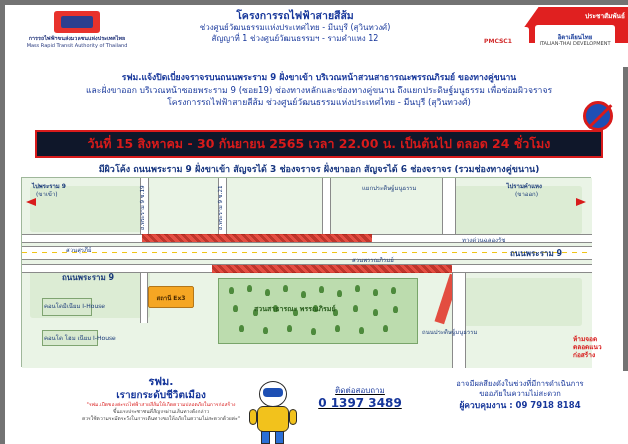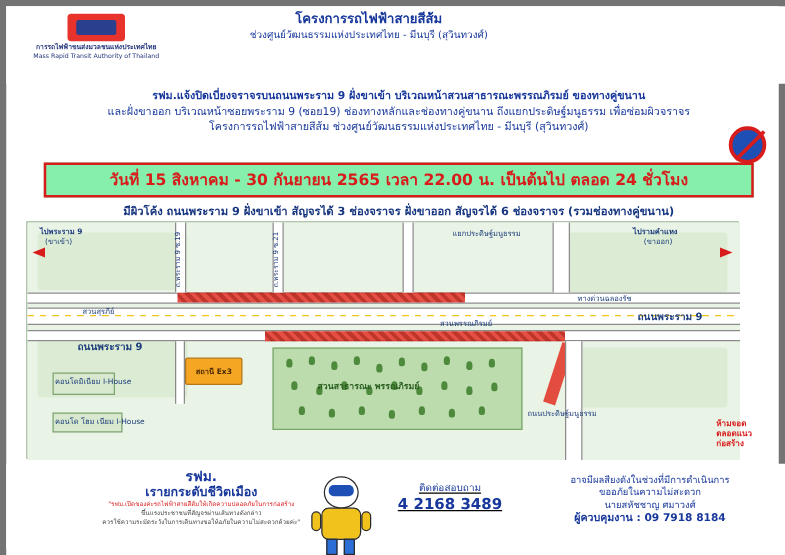--- a/index.html
+++ b/index.html
@@ -63,21 +63,21 @@
   
   .notice {
     position:absolute; left:28px; top:66px; width:572px; height:52px;
     text-align:center; color:#17379b;
   }
   .notice div { line-height:12.5px; font-size:8.6px; }
   .notice .big { font-weight:bold; }
   
   .redbox {
     position:absolute; left:30px; top:125px; width:568px; height:28px;
-    border:2px solid #d81b1b; background:#86efac;
+    border:2px solid #d81b1b; background:#0f172a;
     display:flex; align-items:center; justify-content:center;
   }
   .redbox span { font-size:12.5px; font-weight:bold; color:#d81b1b; }
   .subline {
     position:absolute; left:30px; top:157px; width:568px; text-align:center;
     font-size:9px; color:#16357f; font-weight:bold;
   }
   
   .map {
     position:absolute; left:16px; top:172px; width:570px; height:190px;
@@ -171,22 +171,34 @@
 
     <div class="hdr-logo">
       <div class="mark"></div>
       <div class="t1">การรถไฟฟ้าขนส่งมวลชนแห่งประเทศไทย</div>
       <div class="t2">Mass Rapid Transit Authority of Thailand</div>
     </div>
 
     <div class="hdr-center">
       <div class="l1">โครงการรถไฟฟ้าสายสีส้ม</div>
       <div class="l2">ช่วงศูนย์วัฒนธรรมแห่งประเทศไทย - มีนบุรี (สุวินทวงศ์)</div>
-    </div>
-
+      <div class="l3">สัญญาที่ 1 ช่วงศูนย์วัฒนธรรมฯ - รามคำแหง 12</div>
+    </div>
+
+    <div class="hdr-right">
+      <div class="corner-red"></div>
+      <div class="corner-label">ประชาสัมพันธ์</div>
+      <div class="logo-pill logo-pmcsc1">PMCSC1</div>
+      <div class="logo-pill logo-ital">
+        <div>
+          <div>อิตาเลียนไทย</div>
+          <div class="sub">ITALIAN-THAI DEVELOPMENT</div>
+        </div>
+      </div>
+    </div>
   </div>
 
   <div class="notice">
     <div class="big">รฟม.แจ้งปิดเบี่ยงจราจรบนถนนพระราม 9 ฝั่งขาเข้า บริเวณหน้าสวนสาธารณะพรรณภิรมย์ ของทางคู่ขนาน</div>
     <div>และฝั่งขาออก บริเวณหน้าซอยพระราม 9 (ซอย19) ช่องทางหลักและช่องทางคู่ขนาน ถึงแยกประดิษฐ์มนูธรรม เพื่อซ่อมผิวจราจร</div>
     <div>โครงการรถไฟฟ้าสายสีส้ม ช่วงศูนย์วัฒนธรรมแห่งประเทศไทย - มีนบุรี (สุวินทวงศ์)</div>
   </div>
 
   <div class="redbox">
     <span>วันที่ 15 สิงหาคม - 30 กันยายน 2565 เวลา 22.00 น. เป็นต้นไป ตลอด 24 ชั่วโมง</span>
@@ -300,24 +312,23 @@
       <div class="m-visor"></div>
       <div class="m-body"></div>
       <div class="m-arm" style="left:1px;"></div>
       <div class="m-arm" style="right:1px;"></div>
       <div class="m-leg" style="left:13px;"></div>
       <div class="m-leg" style="left:27px;"></div>
     </div>
 
     <div class="contact">
       <div class="c1">ติดต่อสอบถาม</div>
-      <div class="c2">4 2168 3489</div>
+      <div class="c2">0 1397 3489</div>
     </div>
 
     <div class="foot-right">
       <div class="r1">อาจมีผลสียงดังในช่วงที่มีการดำเนินการ</div>
       <div class="r2">ขออภัยในความไม่สะดวก</div>
-      <div class="r3">นายสหัชชาญ ศมาวงศ์</div>
       <div class="r4">ผู้ควบคุมงาน : 09 7918 8184</div>
     </div>
   </div>
 
 </div>
 
 </body></html>

